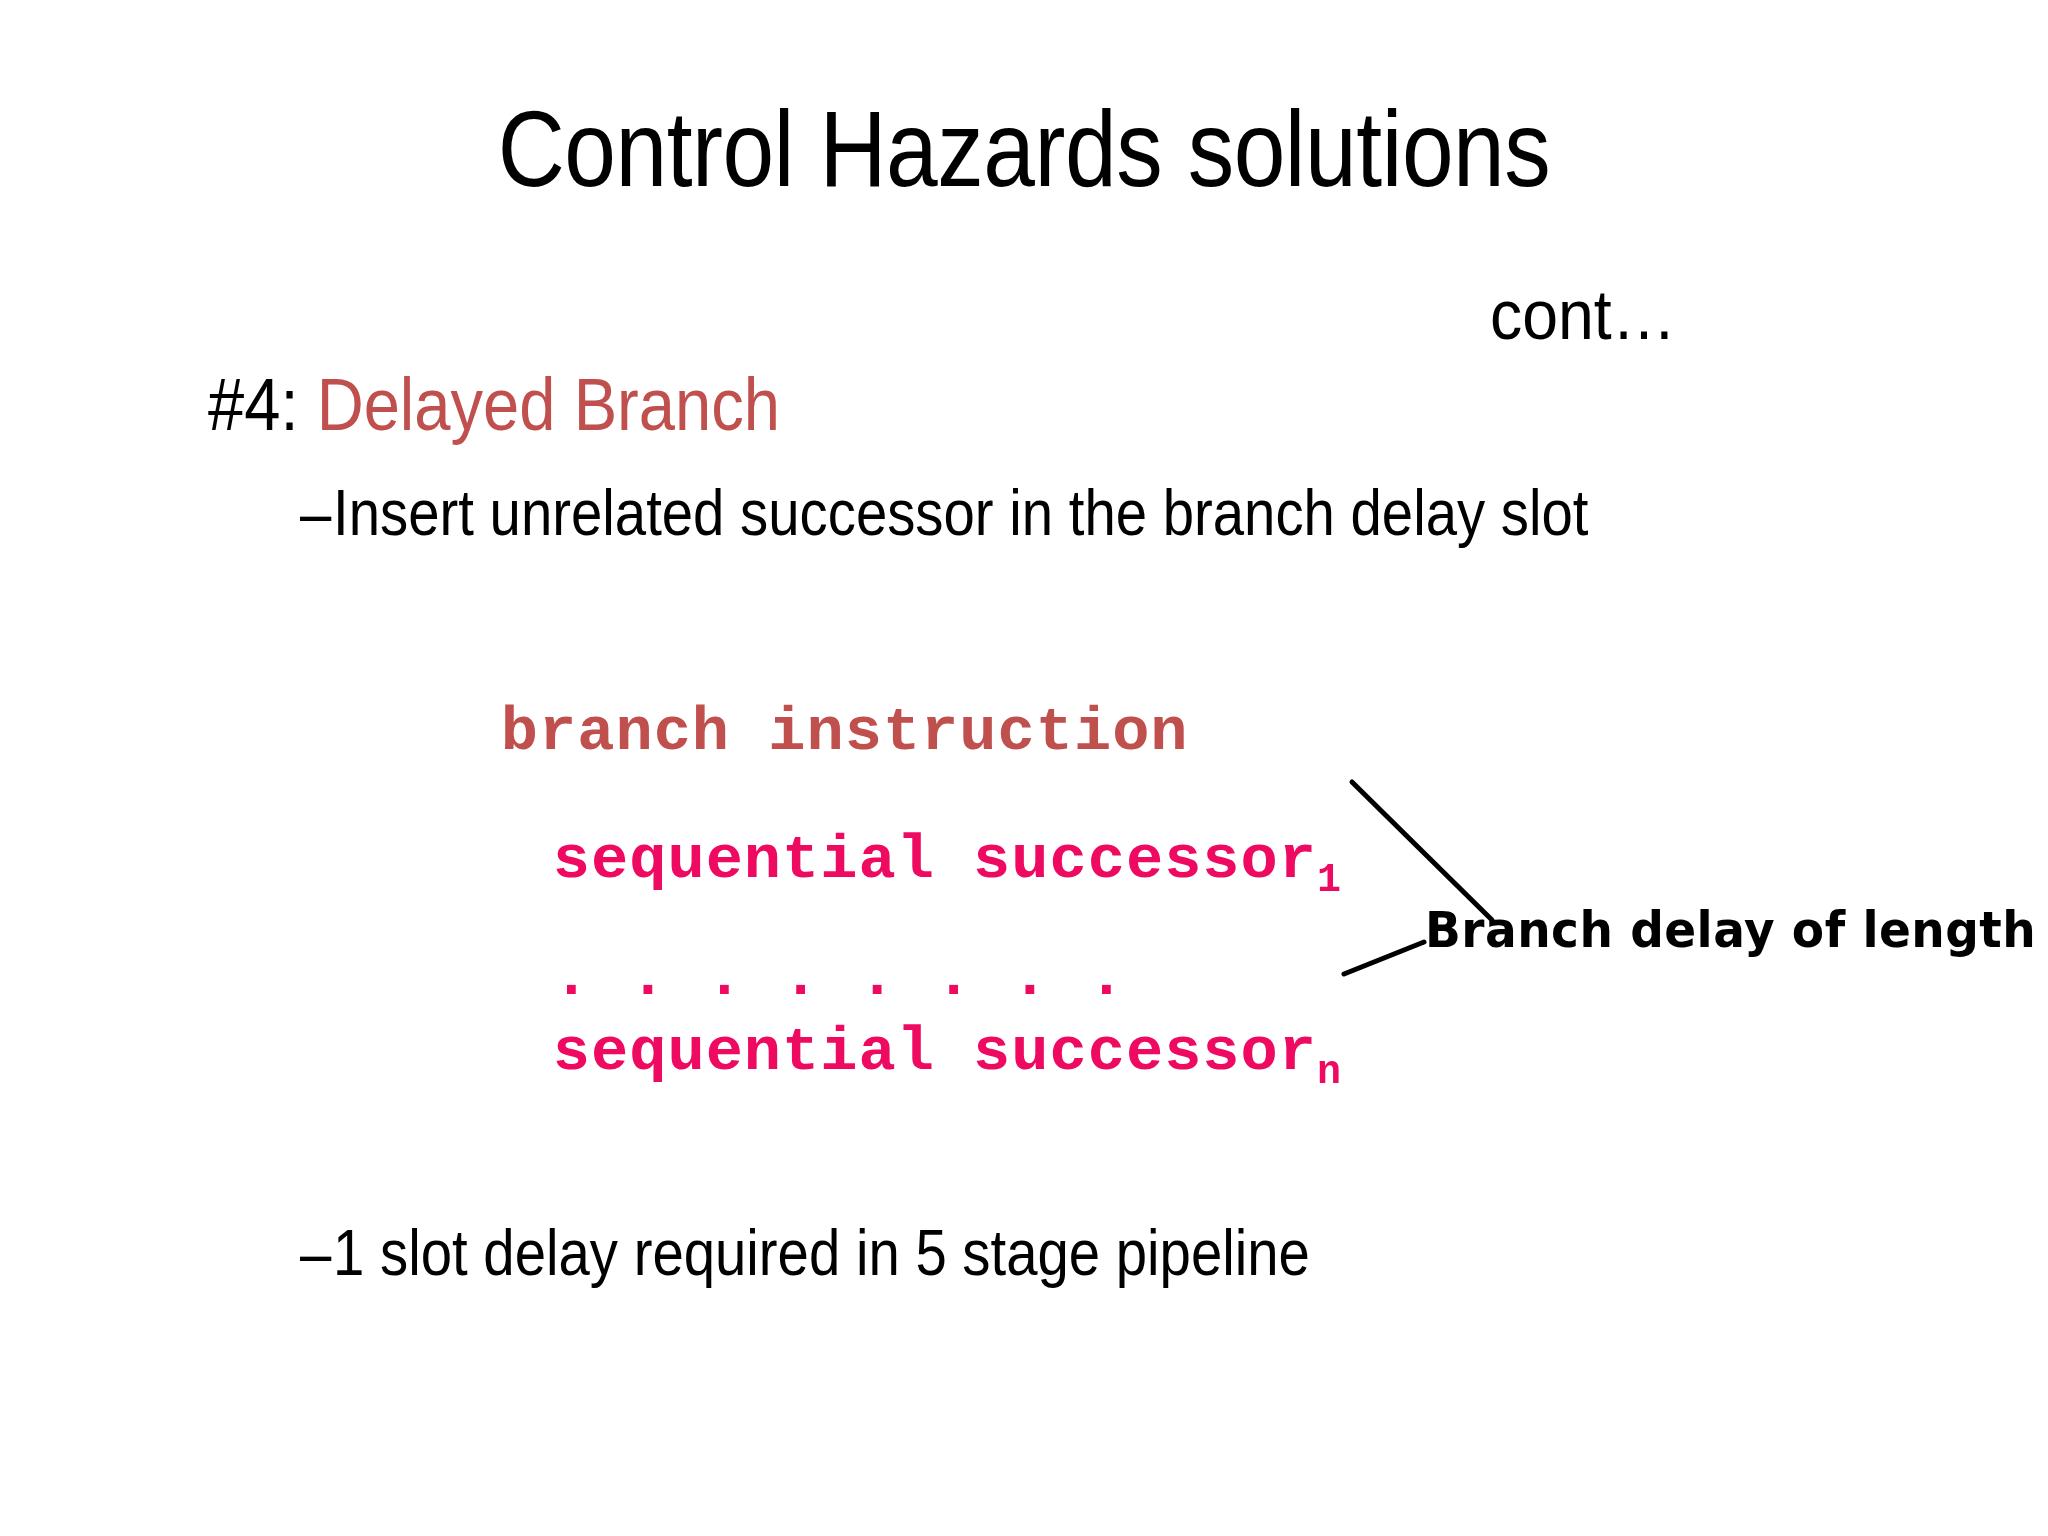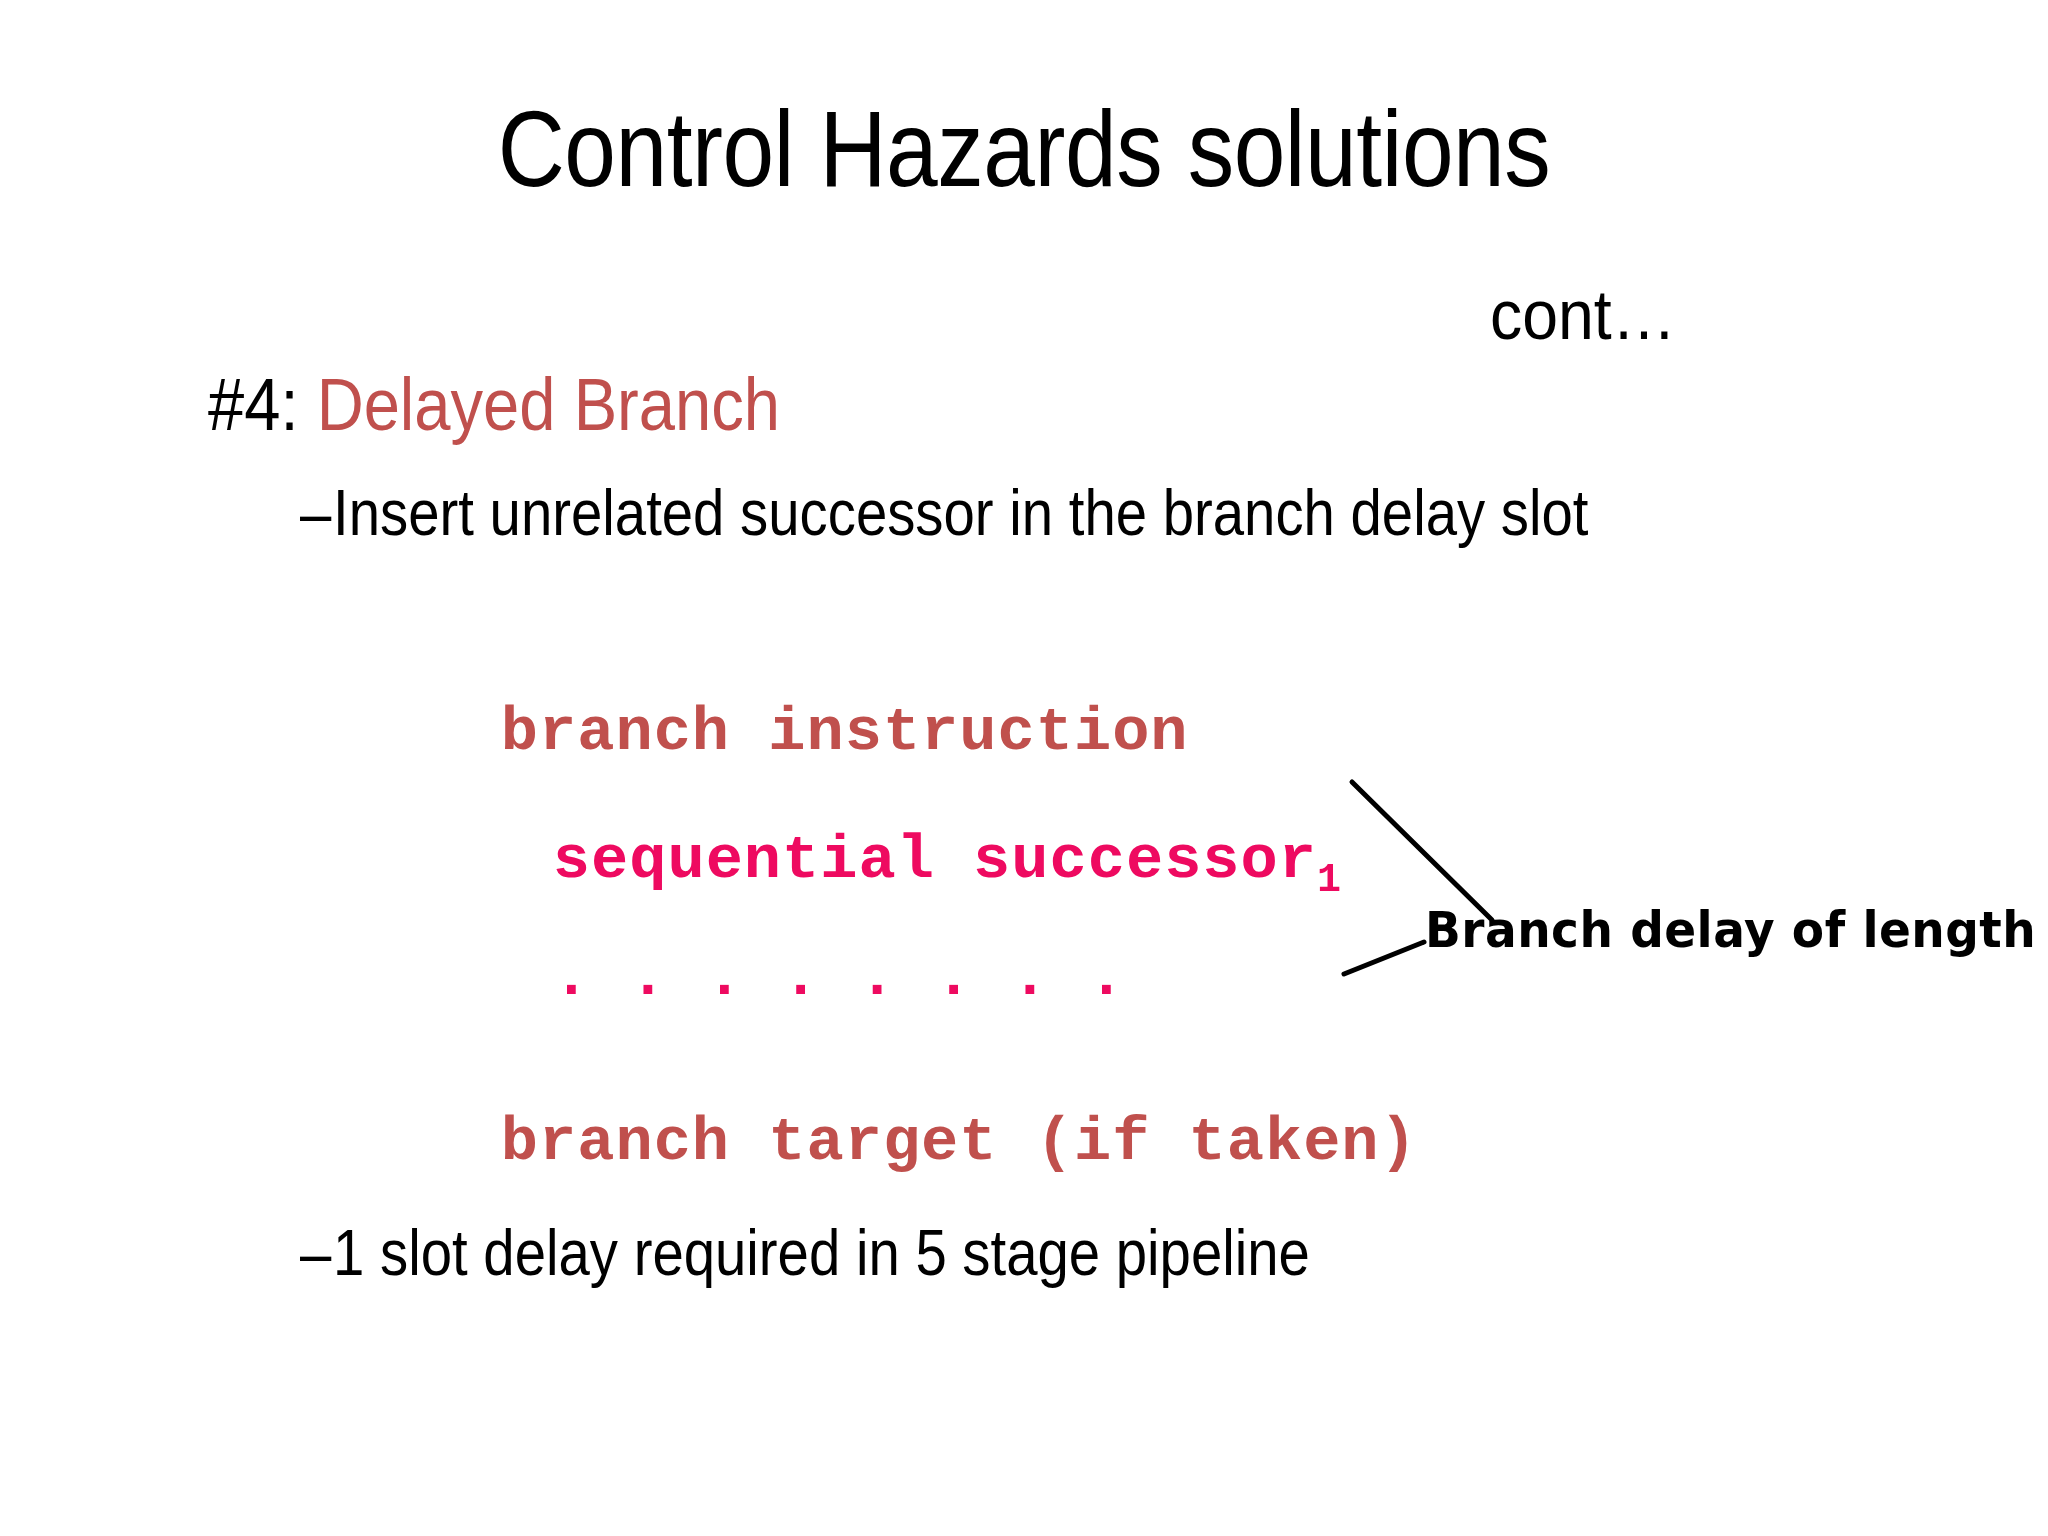--- a/index.html
+++ b/index.html
@@ -175,24 +175,24 @@
 
   <div class="code pink code-l2">
     <span>sequential successor</span><sub>1</sub>
   </div>
 
 
   <div class="code pink code-l4">
     <span>. . . . . . . .</span>
   </div>
 
-
-  <div class="code dark code-l6">
-    <span>branch target (if taken)</span>
-  </div>
+  <div class="code pink code-l5">
+    <span>sequential successor</span><sub>n</sub>
+  </div>
+
 
   <svg class="leader-svg" viewBox="0 0 2048 1536">
     <line id="leader-upper" stroke="#000000" stroke-width="5" stroke-linecap="round" x1="1352" y1="782" x2="1492" y2="920"></line>
     <line id="leader-lower" stroke="#000000" stroke-width="5" stroke-linecap="round" x1="1344" y1="974" x2="1424" y2="942"></line>
   </svg>
 
   <div class="annotation">
     <span>Branch delay of length </span>
   </div>
 

